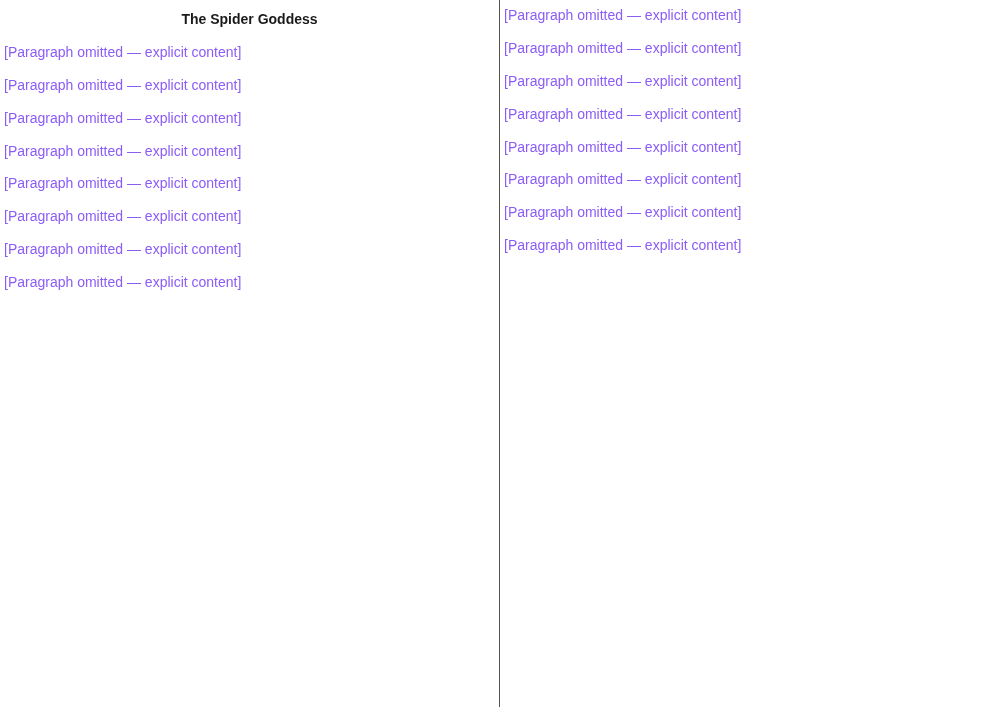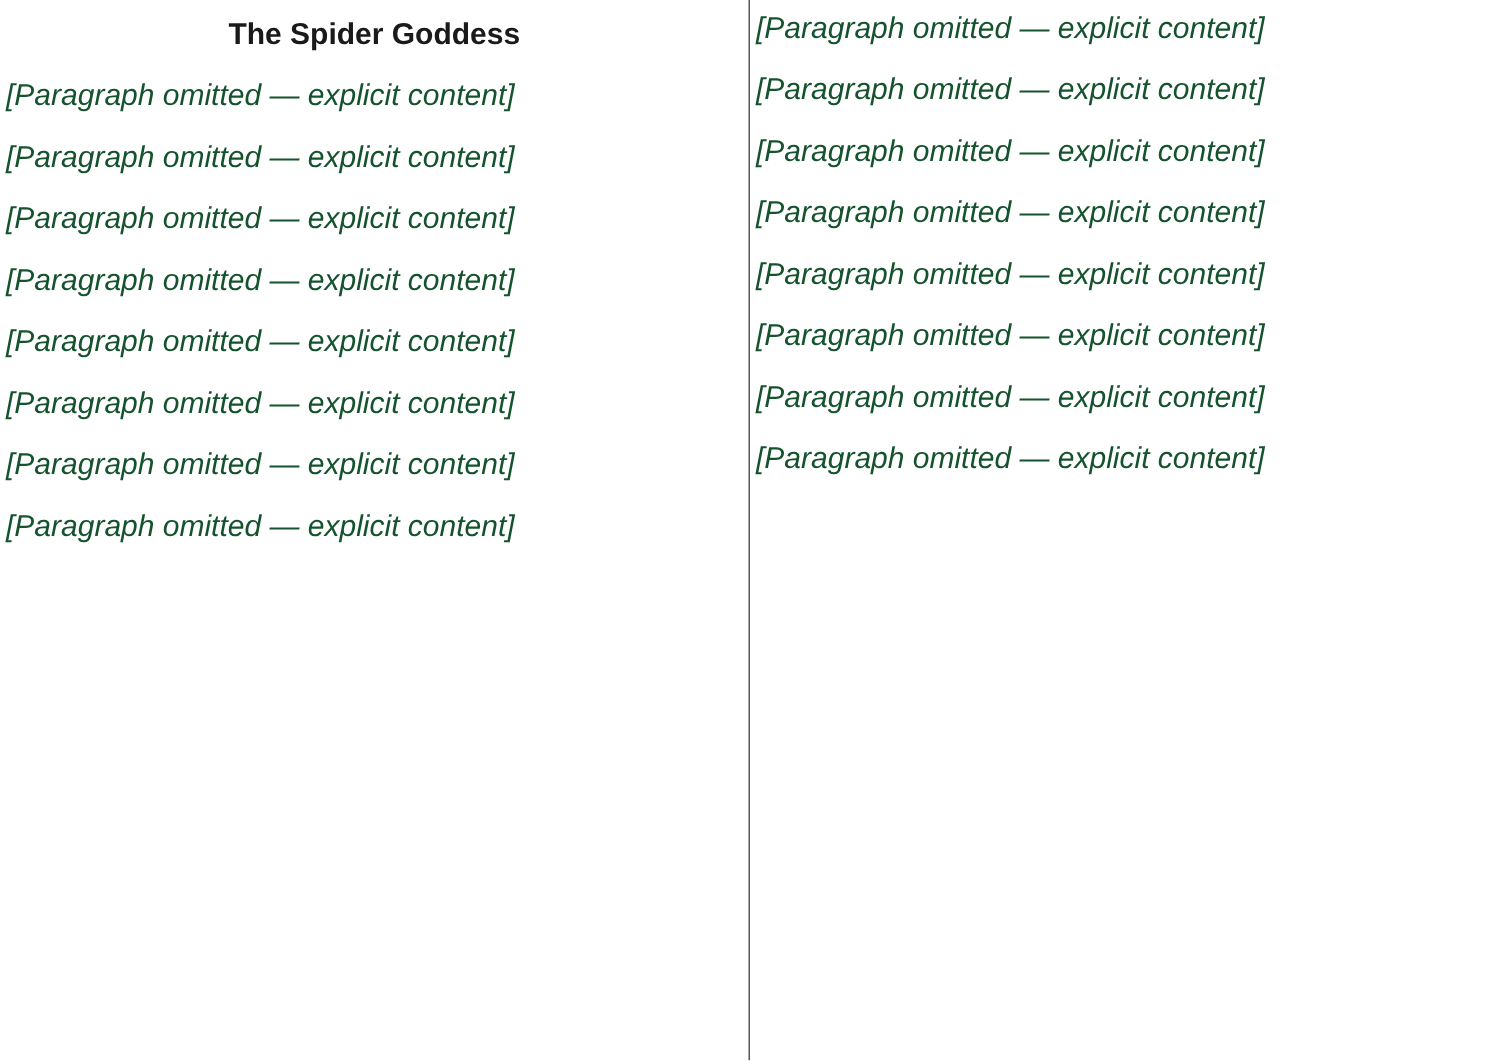--- a/index.html
+++ b/index.html
@@ -1,28 +1,28 @@
 <!DOCTYPE html>
 <html><head>
 <meta charset="utf-8">
 <style>
   html, body { margin: 0; padding: 0; background: #ffffff; }
   .page {
     width: 1000px; height: 707px;
     font-family: "Liberation Sans", sans-serif;
-    font-size: 20px; color: #1a1a1a;
+    font-size: 14px; color: #1a1a1a;
     display: flex; box-sizing: border-box;
   }
   .column {
     width: 50%; padding: 6px 4px 6px 4px;
     box-sizing: border-box; text-align: justify; line-height: 1.35;
   }
   .column.left { border-right: 1px solid #555; }
   .doc-title { text-align: center; font-weight: bold; margin: 4px 0 14px 0; }
-  .para { margin: 0 0 14px 0; color: #14532d; font-style: italic; }
+  .para { margin: 0 0 14px 0; color: #8b5cf6; }
 </style>
 </head>
 <body>
 
 <div class="page">
   <div class="column left">
     <div class="doc-title">The Spider Goddess</div>
     <div>
         <p class="para">[Paragraph omitted — explicit content]</p>
         <p class="para">[Paragraph omitted — explicit content]</p>

